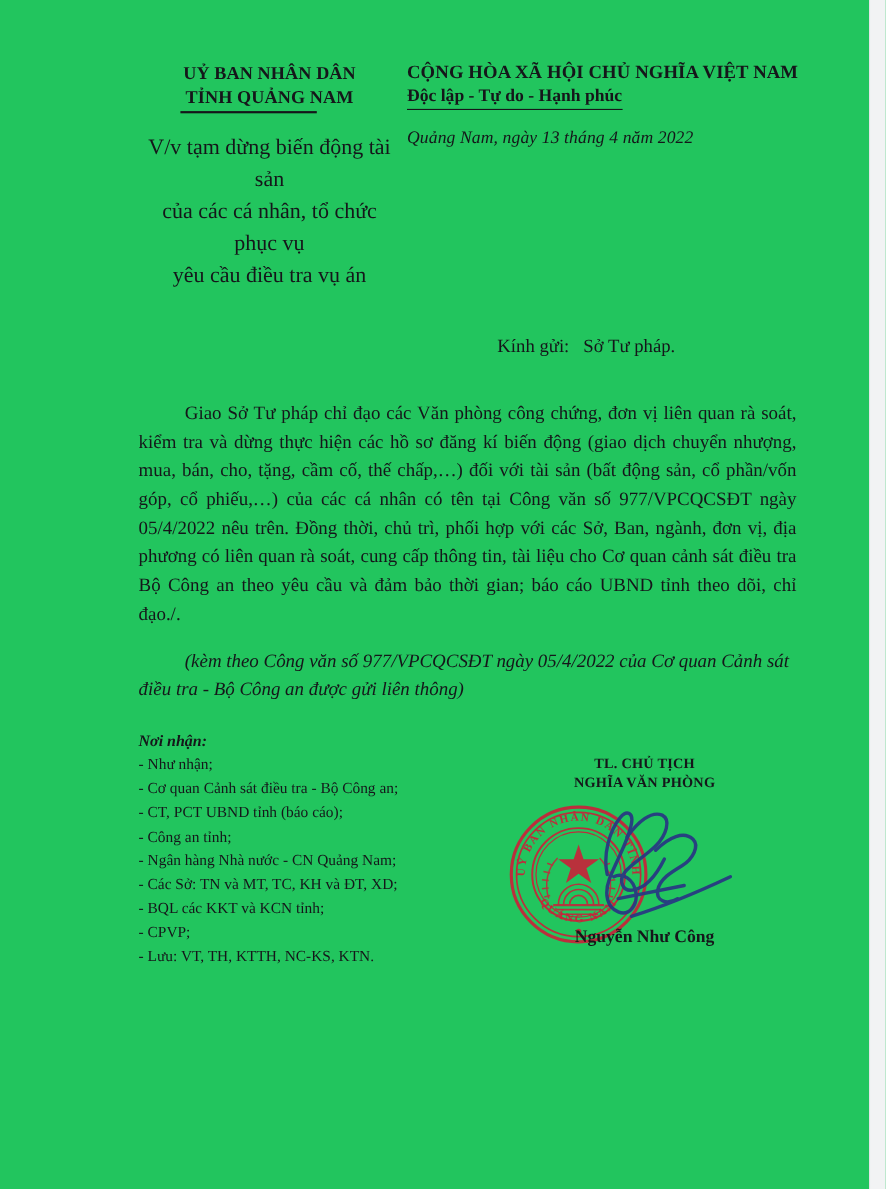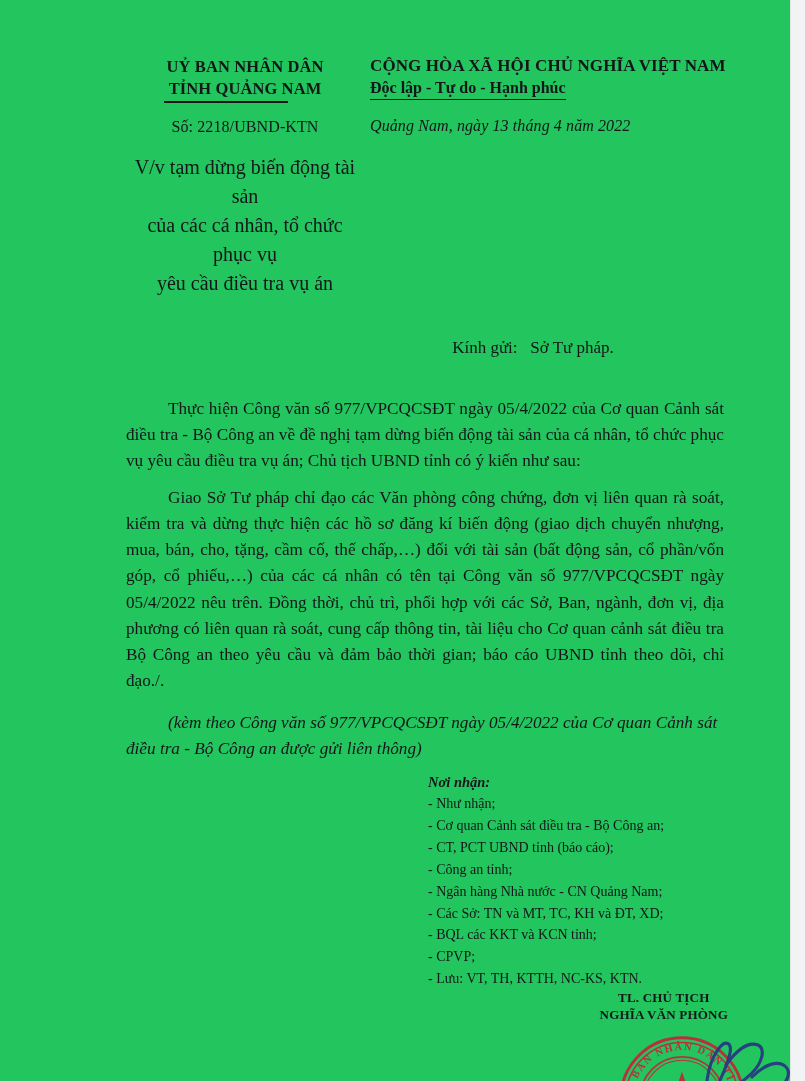--- a/index.html
+++ b/index.html
@@ -124,24 +124,23 @@
   }
   .para.note {
     font-style: italic;
     margin-top: 16px;
     text-align: left;
   }
 
   
   .footer {
     position: relative;
-    margin-top: 12px;
+    margin-top: 26px;
     display: flex;
-    align-items: flex-end;
-    flex-direction: column;
+    align-items: center;
   }
   .recipients-col {
     width: 300px;
     flex: 0 0 auto;
   }
   .recipients-title {
     font-weight: bold;
     font-style: italic;
     font-size: 14.5px;
     margin-bottom: 2px;
@@ -197,21 +196,20 @@
 
       <div class="hdr-left">
         <div class="org-name">
           <div>UỶ BAN NHÂN DÂN</div>
           <div class="org-line2">
             <span>TỈNH </span><span>QUẢNG NAM</span>
             <span class="org-underline"></span>
           </div>
         </div>
 
-        <div class="doc-number">Số: 2218/UBND-KTN</div>
 
         <div class="subject">
           <div>V/v tạm dừng biến động tài sản</div>
           <div>của các cá nhân, tổ chức phục vụ</div>
           <div>yêu cầu điều tra vụ án</div>
         </div>
       </div>
 
       <div class="hdr-right">
         <div class="nation-title">CỘNG HÒA XÃ HỘI CHỦ NGHĨA VIỆT NAM</div>
@@ -219,21 +217,20 @@
           <span>Độc lập - Tự do - Hạnh phúc</span>
           <span class="motto-underline"></span>
         </div>
         <div class="place-date">Quảng Nam, ngày 13 tháng 4 năm 2022</div>
       </div>
     </div>
 
     <div class="recipient"><span>Kính gửi:</span>   <span>Sở Tư pháp.</span></div>
 
     <div class="body-block">
-      <p class="para">Thực hiện Công văn số 977/VPCQCSĐT ngày 05/4/2022 của Cơ quan Cảnh sát điều tra - Bộ Công an về đề nghị tạm dừng biến động tài sản của cá nhân, tổ chức phục vụ yêu cầu điều tra vụ án; Chủ tịch UBND tỉnh có ý kiến như sau:</p>
       <p class="para">Giao Sở Tư pháp chỉ đạo các Văn phòng công chứng, đơn vị liên quan rà soát, kiểm tra và dừng thực hiện các hồ sơ đăng kí biến động (giao dịch chuyển nhượng, mua, bán, cho, tặng, cầm cố, thế chấp,…) đối với tài sản (bất động sản, cổ phần/vốn góp, cổ phiếu,…) của các cá nhân có tên tại Công văn số 977/VPCQCSĐT ngày 05/4/2022 nêu trên. Đồng thời, chủ trì, phối hợp với các Sở, Ban, ngành, đơn vị, địa phương có liên quan rà soát, cung cấp thông tin, tài liệu cho Cơ quan cảnh sát điều tra Bộ Công an theo yêu cầu và đảm bảo thời gian; báo cáo UBND tỉnh theo dõi, chỉ đạo./.</p>
       <p class="para note">(kèm theo Công văn số 977/VPCQCSĐT ngày 05/4/2022 của Cơ quan Cảnh sát điều tra - Bộ Công an được gửi liên thông)</p>
     </div>
 
     <div class="footer">
 
       <div class="recipients-col">
         <div class="recipients-title">Nơi nhận:</div>
         <ul class="recipients-list">
           <li>- Như nhận;</li>

